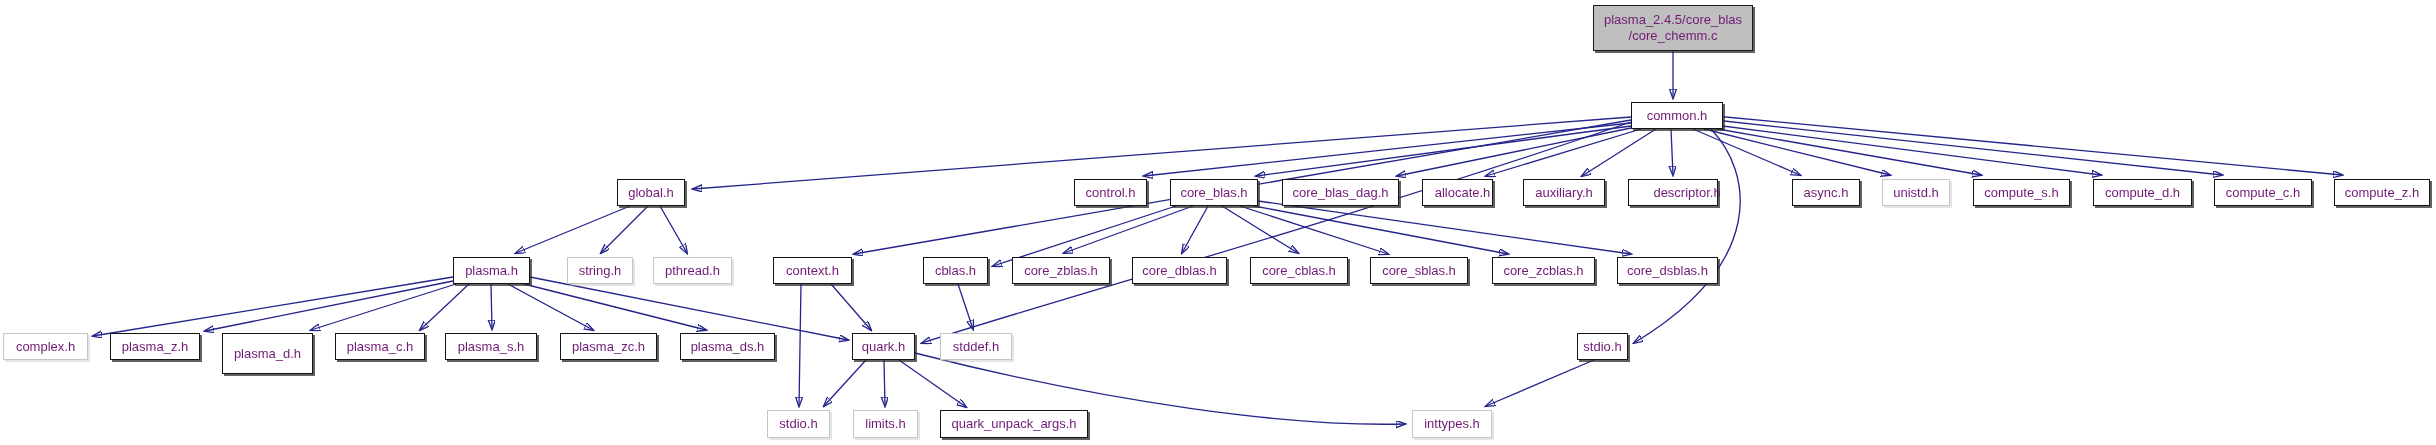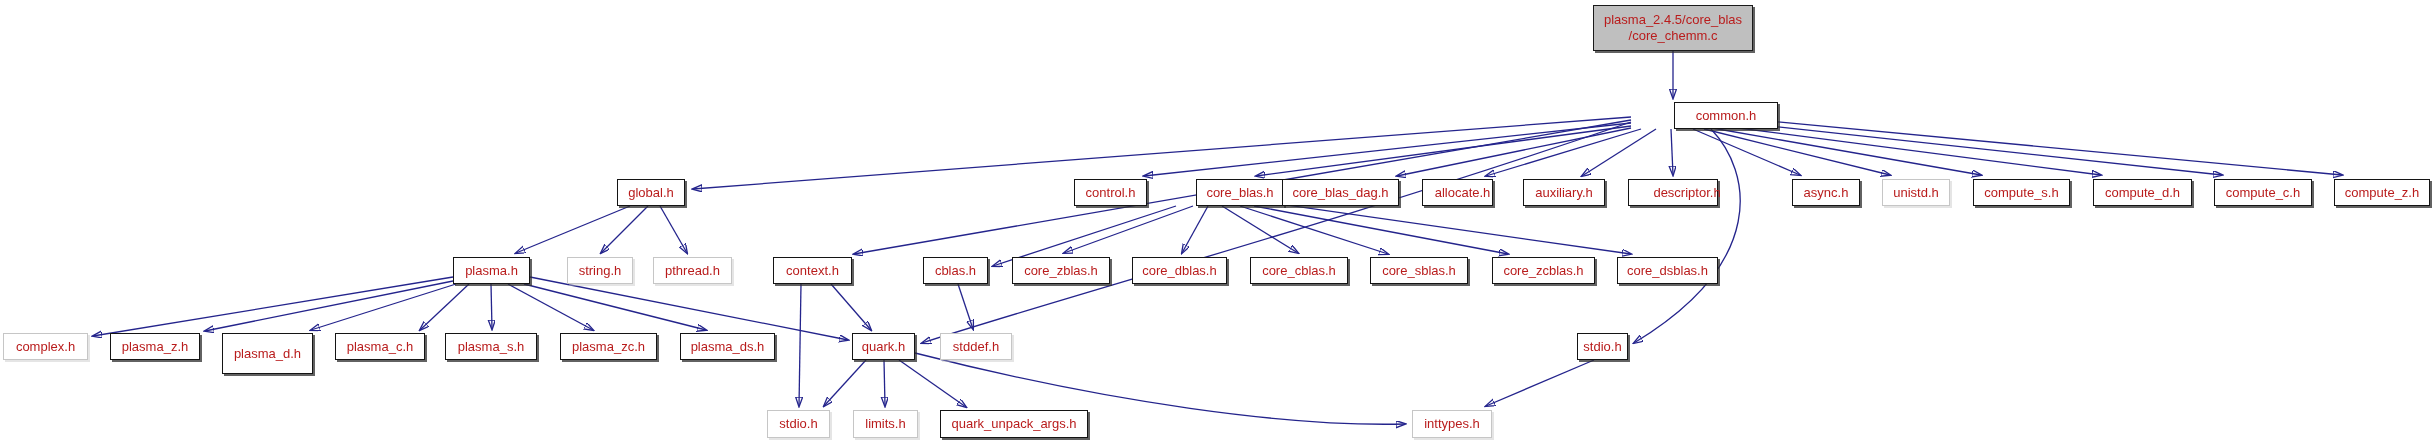--- a/index.html
+++ b/index.html
@@ -12,21 +12,21 @@
   }
   svg.edges{position:absolute;left:0;top:0;width:2436px;height:445px;pointer-events:none;}
   svg.edges path{fill:none;stroke:#24248c;stroke-width:1.3px;}
   .node{
     position:absolute;
     display:flex;align-items:center;justify-content:center;
     box-sizing:border-box;
     background:#ffffff;
     border:1px solid #141414;
     box-shadow:2px 2px 0 rgba(45,45,45,0.75);
-    color:#b91c1c;
+    color:#701a75;
     font-size:13px;line-height:1.2;
     text-align:center;
     white-space:pre-line;
     z-index:2;
   }
   .node.external{
     border:1px solid #c6c6c6;
     box-shadow:2px 2px 0 rgba(190,190,190,0.4);
   }
   .node.main{
@@ -86,25 +86,25 @@
     <path d="M1208,206 L1182,253" marker-end="url(#arrow)"></path>
     <path d="M1222,206 L1298,253" marker-end="url(#arrow)"></path>
     <path d="M1240,206 L1388,254" marker-end="url(#arrow)"></path>
     <path d="M1254,206 L1508,254" marker-end="url(#arrow)"></path>
     <path d="M1258,201 L1631,254" marker-end="url(#arrow)"></path>
   </svg>
 
   <div class="node main" style="left:1593px;top:5px;width:160px;height:46px;">plasma_2.4.5/core_blas
 /core_chemm.c</div>
 
-  <div class="node" style="left:1631px;top:102px;width:104px;height:27px;margin-left:43px;">common.h</div>
+  <div class="node" style="left:1631px;top:102px;width:92px;height:27px;">common.h</div>
 
   <div class="node" style="left:617px;top:179px;width:68px;height:27px;">global.h</div>
   <div class="node" style="left:1074px;top:179px;width:73px;height:27px;">control.h</div>
-  <div class="node" style="left:1196px;top:179px;width:88px;height:27px;">core_blas.h</div>
+  <div class="node" style="left:1170px;top:179px;width:88px;height:27px;">core_blas.h</div>
   <div class="node" style="left:1282px;top:179px;width:117px;height:27px;">core_blas_dag.h</div>
   <div class="node" style="left:1422px;top:179px;width:71px;height:27px;padding-left:10px;">allocate.h</div>
   <div class="node" style="left:1523px;top:179px;width:82px;height:27px;">auxiliary.h</div>
   <div class="node" style="left:1628px;top:179px;width:90px;height:27px;padding-left:28px;">descriptor.h</div>
   <div class="node" style="left:1792px;top:179px;width:68px;height:27px;">async.h</div>
   <div class="node external" style="left:1882px;top:179px;width:68px;height:27px;">unistd.h</div>
   <div class="node" style="left:1973px;top:179px;width:97px;height:27px;">compute_s.h</div>
   <div class="node" style="left:2093px;top:179px;width:99px;height:27px;">compute_d.h</div>
   <div class="node" style="left:2214px;top:179px;width:98px;height:27px;">compute_c.h</div>
   <div class="node" style="left:2334px;top:179px;width:96px;height:27px;">compute_z.h</div>

